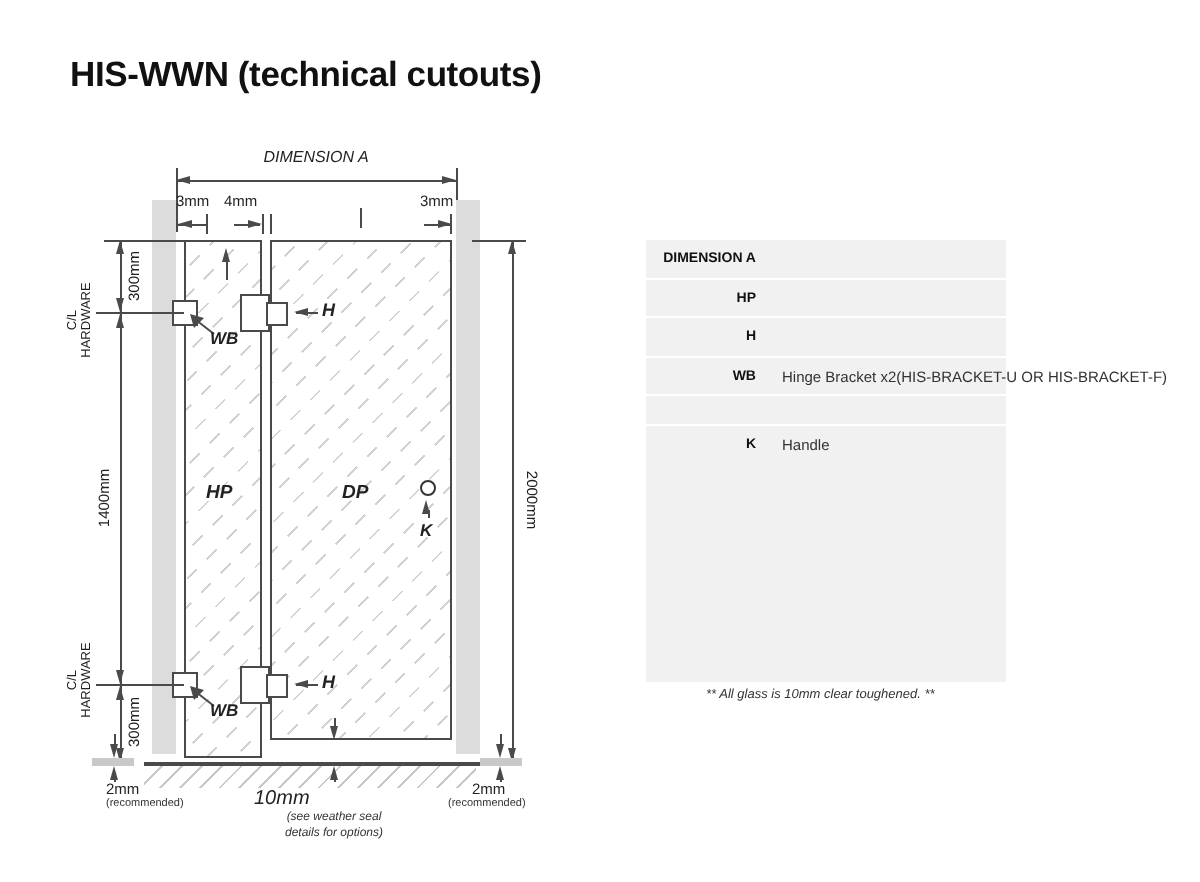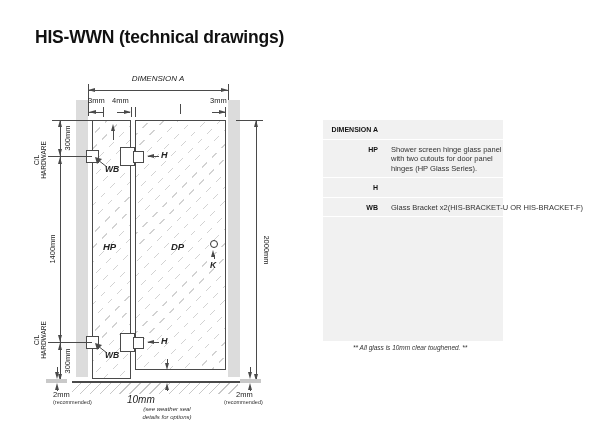--- a/index.html
+++ b/index.html
@@ -37,21 +37,21 @@
   .lg-term{width:55px;text-align:right;font-weight:700;font-size:7px;line-height:9.5px;color:#111;white-space:nowrap;flex:none;}
   .lg-desc{margin-left:13px;width:114px;font-size:7.5px;line-height:9.5px;color:#333;white-space:pre-line;}
   .lg-desc.nowrap{white-space:nowrap;width:auto;}
   .lg-row.empty{height:5px;}
   .footnote{position:absolute;left:353px;top:344px;font-size:6.5px;font-style:italic;color:#333;white-space:nowrap;}
   .note{position:absolute;font-size:5.5px;color:#333;white-space:nowrap;}
 </style>
 </head>
 <body>
 
-<div class="title">HIS-WWN (technical drawings)</div>
+<div class="title">HIS-WWN (technical cutouts)</div>
 
 <div class="lbl it" style="left:100px;top:74px;width:116px;text-align:center;font-size:8px;">DIMENSION A</div>
 <div class="hl" style="left:88px;top:90px;width:140px;"></div>
 <div class="ah left" style="left:88px;top:87.5px;"></div>
 <div class="ah right" style="left:221px;top:87.5px;"></div>
 <div class="vl" style="left:88px;top:84px;height:32px;"></div>
 <div class="vl" style="left:228px;top:84px;height:32px;"></div>
 
 <div class="lbl" style="left:88px;top:96px;">3mm</div>
 <div class="lbl" style="left:112px;top:96px;">4mm</div>
@@ -160,29 +160,30 @@
 <div class="lbl it" style="left:127px;top:394px;width:80px;font-size:10px;">10mm</div>
 <div class="note" style="left:127px;top:406px;width:80px;text-align:center;font-style:italic;font-size:6px;line-height:7.5px;white-space:pre-line;">(see weather seal
 details for options)</div>
 
 <div class="legend">
   <div class="lg-row">
     <div class="lg-term">DIMENSION A</div>
   </div>
   <div class="lg-row">
     <div class="lg-term">HP</div>
-    <div class="lg-desc">Shower screen hinge glass panel
-with two cutouts for door panel
-hinges (HP Glass Series).</div>
   </div>
   <div class="lg-row">
     <div class="lg-term">H</div>
   </div>
   <div class="lg-row">
     <div class="lg-term">WB</div>
-    <div class="lg-desc nowrap">Glass Bracket x2(HIS-BRACKET-U OR HIS-BRACKET-F)</div>
+    <div class="lg-desc nowrap">Hinge Bracket x2(HIS-BRACKET-U OR HIS-BRACKET-F)</div>
   </div>
   <div class="lg-row empty">
     <div class="lg-term"></div>
     <div class="lg-desc"></div>
   </div>
+  <div class="lg-row">
+    <div class="lg-term">K</div>
+    <div class="lg-desc">Handle</div>
+  </div>
 </div>
 <div class="footnote">** All glass is 10mm clear toughened. **</div>
 
 </body></html>

